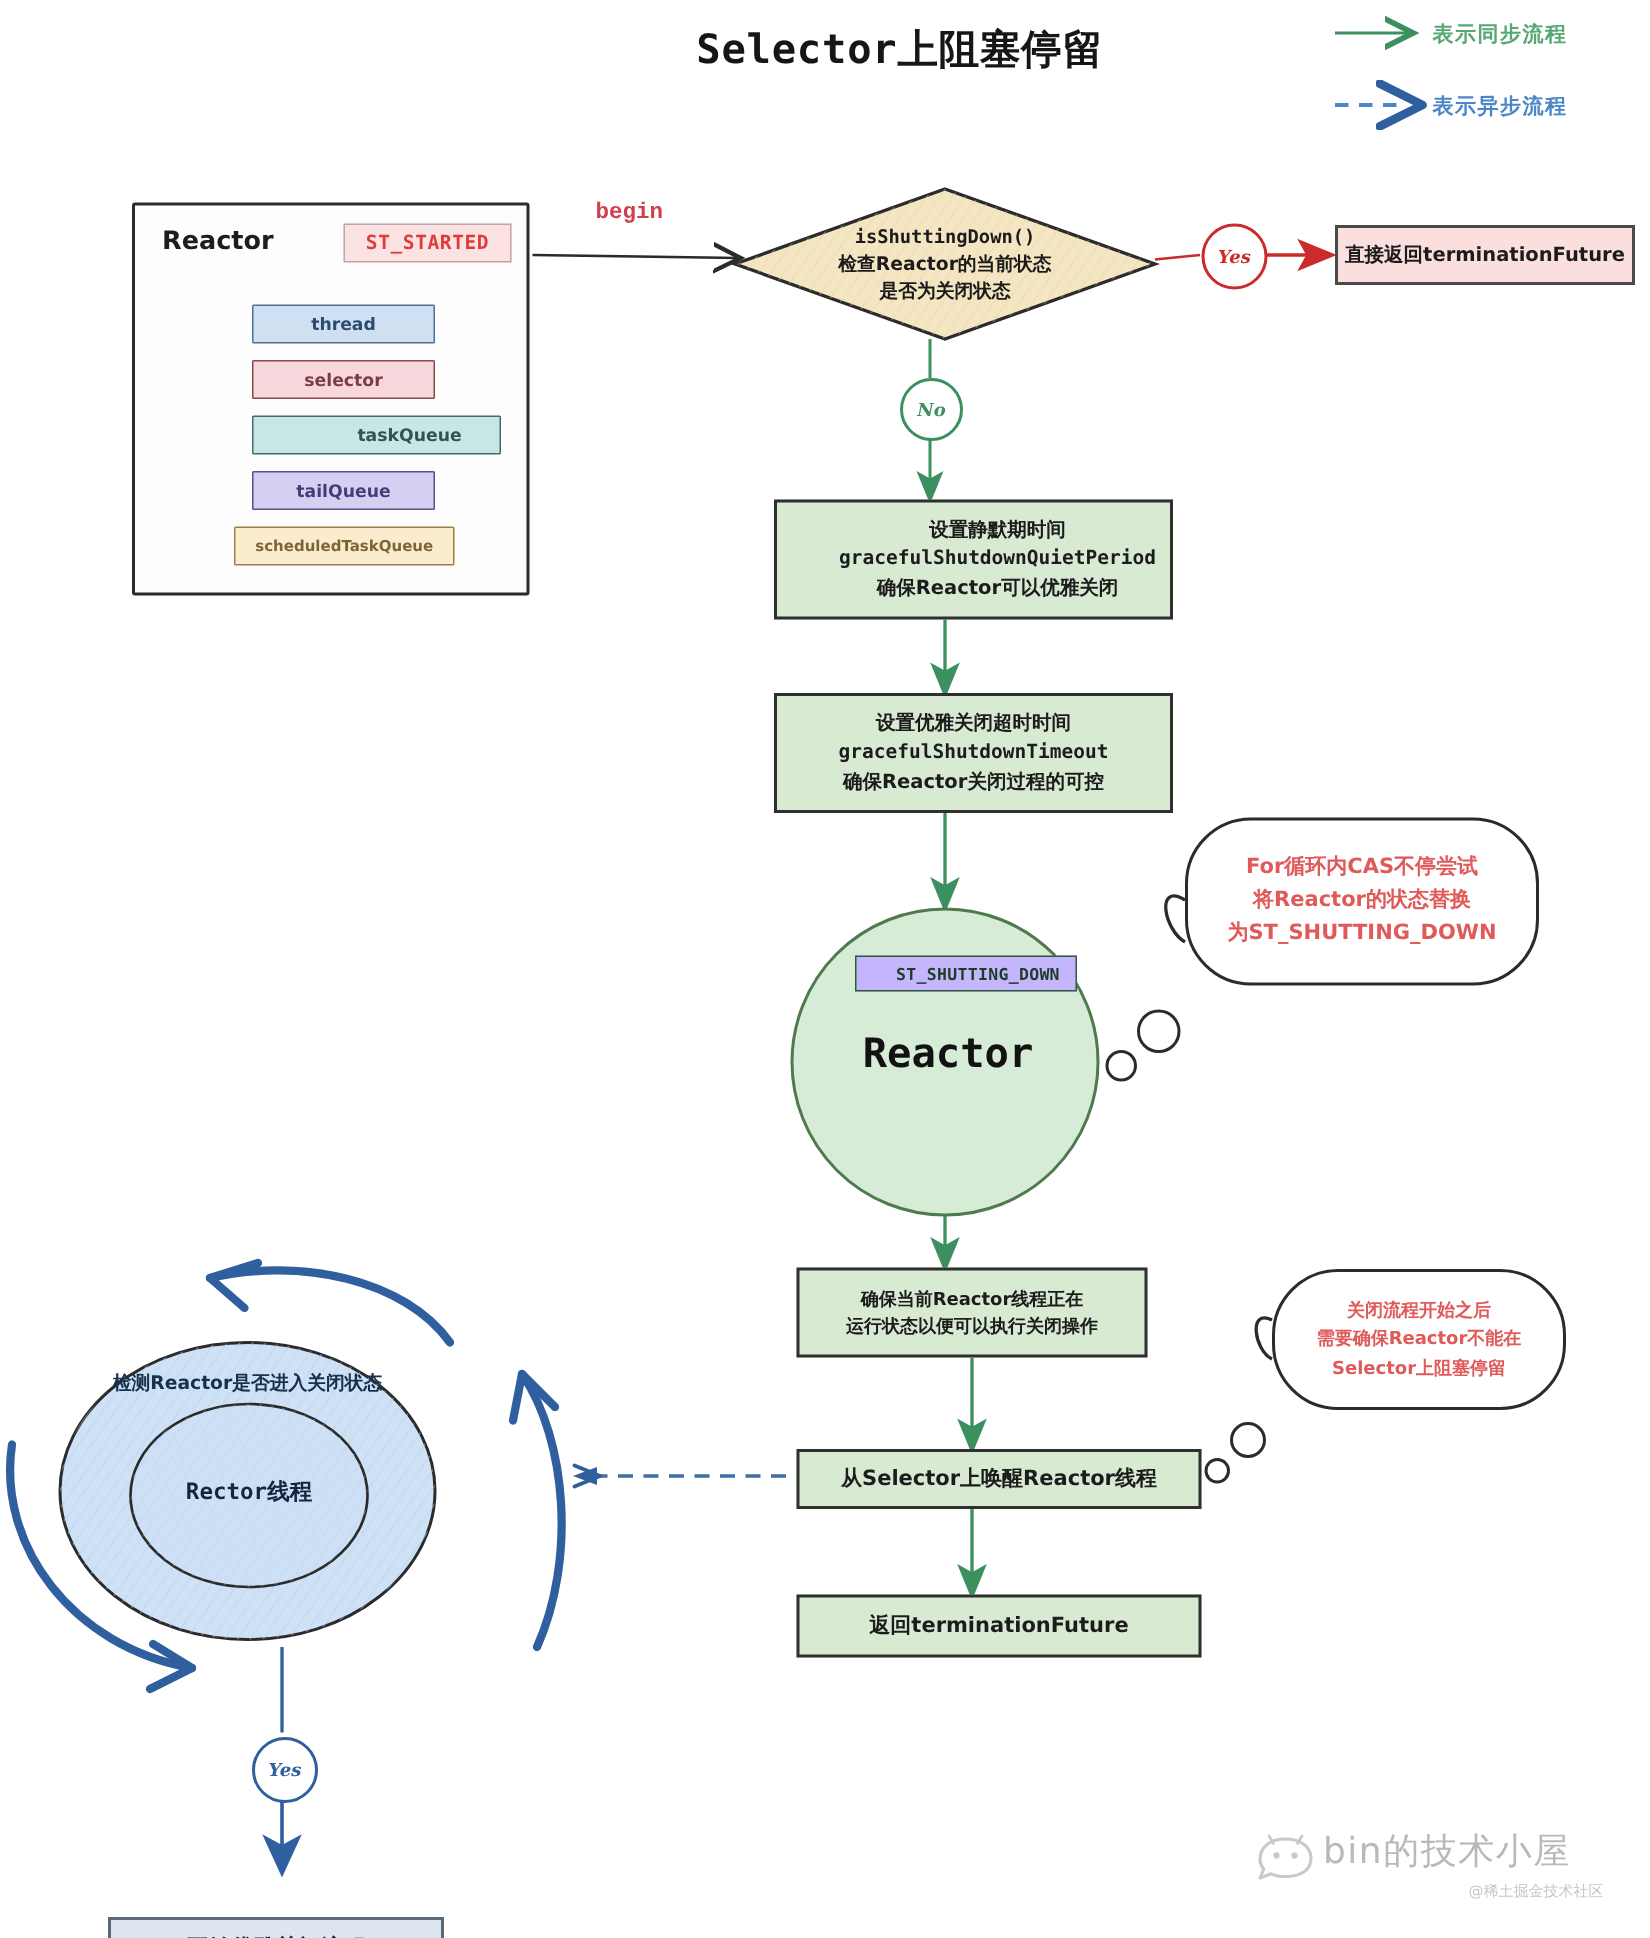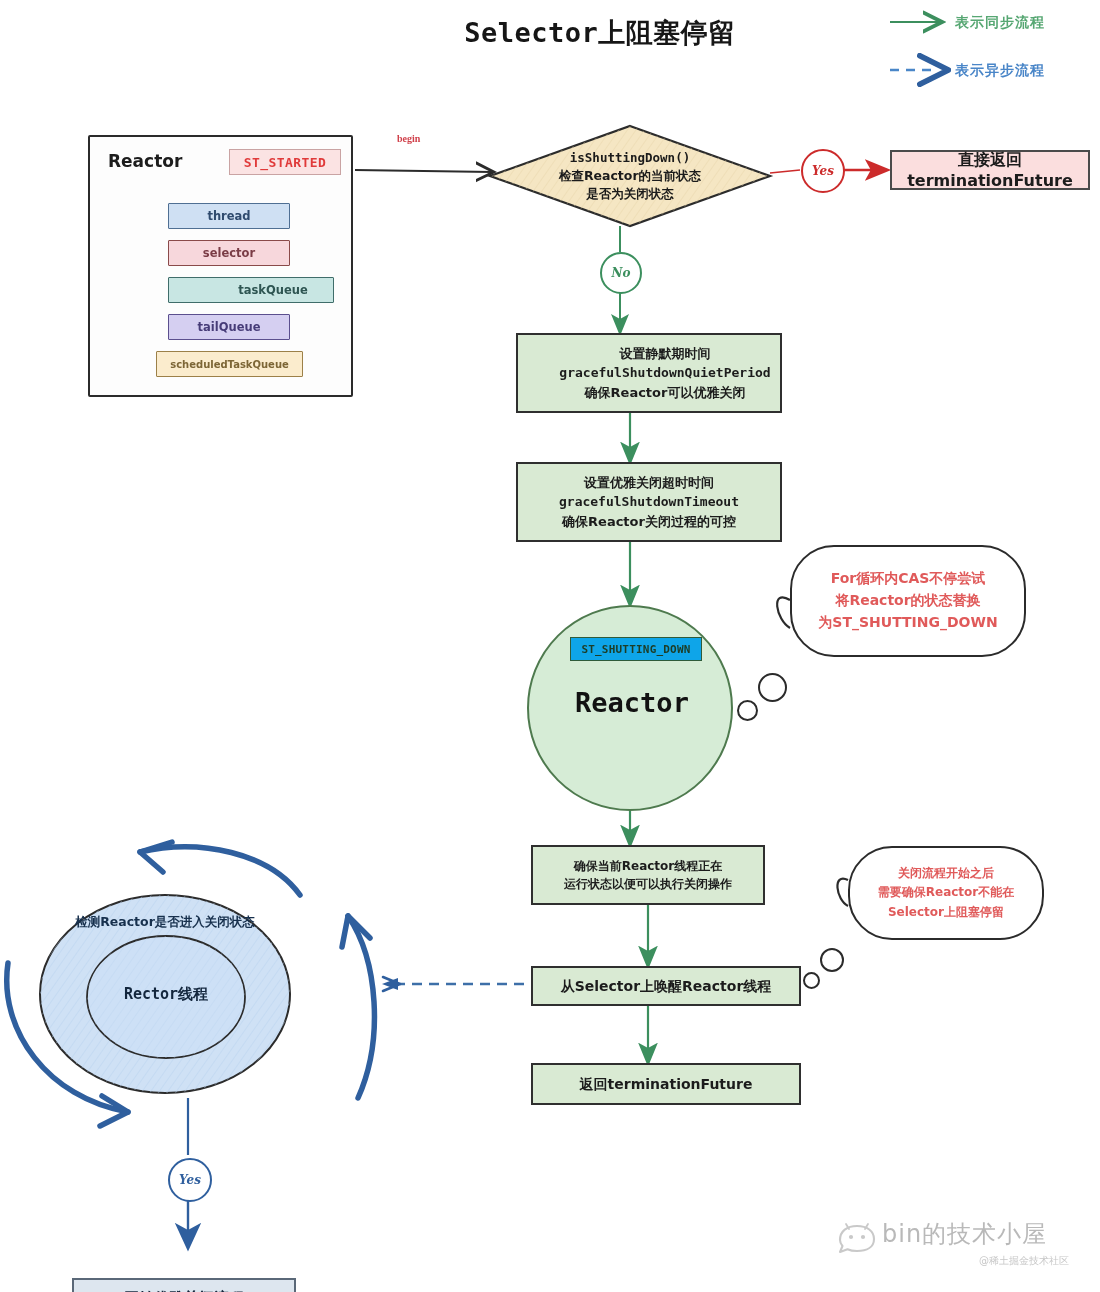--- a/index.html
+++ b/index.html
@@ -65,22 +65,22 @@
   #decision-text{
     position:absolute;left:0;top:0;width:280px;height:100px;
     display:flex;flex-direction:column;align-items:center;justify-content:center;
     font-size:12.5px;line-height:1.42;color:#1b1b1b;font-weight:600;
     font-family:"DejaVu Sans Mono","Liberation Mono",monospace;
   }
   #decision-text .cjk{font-family:"DejaVu Sans","Liberation Sans",sans-serif;}
 
   
   #begin-label{
-    position:absolute;left:397px;top:133px;font-size:10px;color:#d0404a;font-weight:700;
-    font-family:Liberation Serif, serif;
+    position:absolute;left:397px;top:133px;font-size:15px;color:#d0404a;font-weight:700;
+    font-family:Liberation Mono, monospace;
   }
   .yesno-circle{
     position:absolute;display:flex;align-items:center;justify-content:center;
     border-radius:50%;font-size:12px;font-weight:700;font-style:italic;
     font-family:"DejaVu Serif","Liberation Serif",serif;
   }
   #no-circle{left:600px;top:252px;width:38px;height:38px;border:2.2px solid #3c8f5e;color:#3c8f5e;background:#fff;}
   #yes-circle-top{left:801px;top:149px;width:40px;height:40px;border:2.6px solid #cc2b2b;color:#cc2b2b;background:#fff;}
   #yes-circle-loop{left:168px;top:1158px;width:40px;height:40px;border:2.4px solid #2f5f9e;color:#2f5f9e;background:#fff;}
 
@@ -96,37 +96,38 @@
   .proc .cjk{font-family:"DejaVu Sans","Liberation Sans",sans-serif;}
   #proc-quiet-period{left:516px;top:333px;width:266px;height:80px;padding-left:32px;}
   #proc-timeout{left:516px;top:462px;width:266px;height:80px;}
   #proc-ensure-running{left:531px;top:845px;width:234px;height:60px;font-size:12px;}
   #proc-wakeup{left:531px;top:966px;width:270px;height:40px;font-size:14px;}
   #proc-return-future{left:531px;top:1063px;width:270px;height:42px;font-size:14px;}
 
   #terminate-future-box{
     left:890px;top:150px;width:200px;height:40px;
     border:2px solid #4a4a4a;background:#fbdede;color:#1c1c1c;
-    font-size:16px;font-weight:600;
+    font-size:13px;font-weight:600;
     font-family:"DejaVu Sans Mono","Liberation Mono",monospace;
   }
   #terminate-future-box .cjk{font-family:"DejaVu Sans","Liberation Sans",sans-serif;}
 
   
   #reactor-state-circle{
     left:527px;top:605px;width:206px;height:206px;border-radius:50%;
     background:#d6ecd6;border:2px solid #4e7a4e;
     flex-direction:column;
   }
   #st-shutting-down-badge{
     position:absolute;left:41px;top:30px;width:130px;height:22px;
-    border:1.8px solid #2f5b3a;background:#0ea5e9;color:#1d3d26;
+    border:1.8px solid #2f5b3a;background:#c4b5fd;color:#1d3d26;
     display:flex;align-items:center;justify-content:center;
     font-size:11px;font-weight:700;letter-spacing:.2px;
     font-family:"DejaVu Sans Mono","Liberation Mono",monospace;
+    padding-left:16px;
   }
   #reactor-state-label{
     position:absolute;left:0;top:80px;width:206px;text-align:center;
     font-size:27px;font-weight:700;color:#121212;
     font-family:"DejaVu Sans Mono","Liberation Mono",monospace;
   }
 
   
   .bubble{
     position:absolute;background:#fff;border:2.4px solid #2b2b2b;

